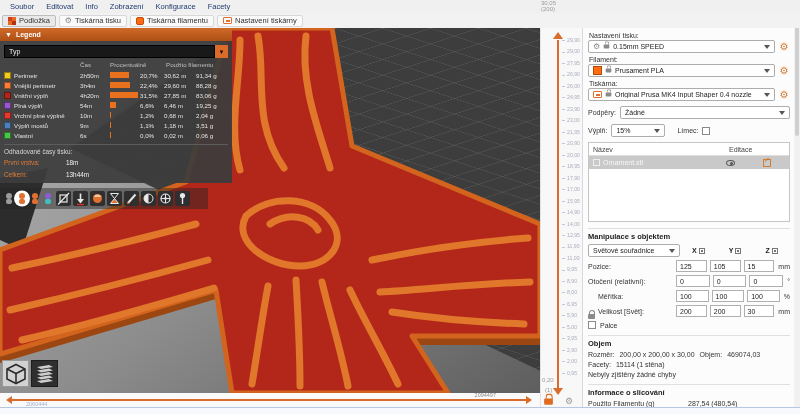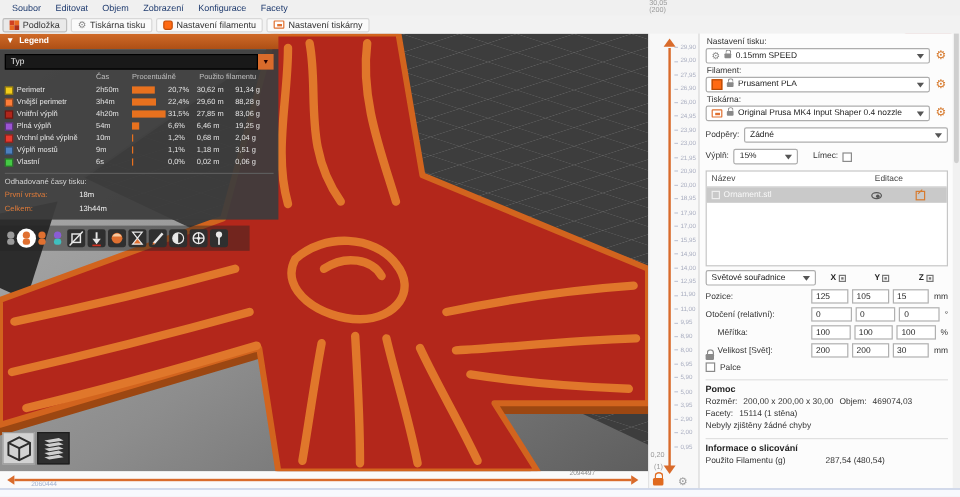--- a/index.html
+++ b/index.html
@@ -146,21 +146,21 @@
 </style>
 </head>
 <body>
 
 <div id="app">
 
   <div id="menubar">
 
   <span class="menu-item">Soubor</span>
       <span class="menu-item">Editovat</span>
-      <span class="menu-item">Objem</span>
+      <span class="menu-item">Info</span>
       <span class="menu-item">Zobrazení</span>
       <span class="menu-item">Konfigurace</span>
       <span class="menu-item">Facety</span>
     </div>
 
   <div id="tabbar">
     <div class="tab active">
       <span class="plater-ic">
           <i style="background:#d04020"></i>
           <i style="background:#e86a20"></i>
@@ -168,21 +168,21 @@
           <i style="background:#b03018"></i>
         </span>
       <span>Podložka</span>
     </div>
     <div class="tab">
       <span class="gear-ic">⚙</span>
       <span>Tiskárna tisku</span>
     </div>
     <div class="tab">
       <span class="fil-ic" style="background: rgb(255, 106, 19);"></span>
-      <span>Nastavení filamentu</span>
+      <span>Tiskárna filamentu</span>
     </div>
     <div class="tab">
       <span class="printer-ic"></span>
       <span>Nastavení tiskárny</span>
     </div>
   </div>
 
   <div id="top-layer-overlay">
     <div class="a">30,05</div>
     <div class="a">(200)</div>
@@ -562,20 +562,21 @@
         <div class="objrow">
           <span class="oname">
             <span class="cube-ic"></span>
             <span>Ornament.stl</span>
           </span>
           <span class="eye-ic"></span>
           <span class="edit-ic"></span>
         </div>
       </div>
 
+      <div class="section-title">Manipulace s objektem</div>
       <div id="manip-head">
         <div class="combo">
           <span class="ctext">Světové souřadnice</span>
           <span class="caret"></span>
         </div>
         <span class="axis-h">
             <span>X</span>
             <span class="axis-reset"></span>
           </span>
         <span class="axis-h">
@@ -617,21 +618,21 @@
           <span class="num">200</span>
           <span class="num">30</span>
           <span class="unit">mm</span>
         </div>
       </div>
       <div class="inline-row" style="margin-top:4px">
         <span class="checkbox"></span>
         <span class="plabel">Palce</span>
       </div>
 
-      <div class="section-title">Pomoc</div>
+      <div class="section-title">Objem</div>
       <div class="info-line">
         <span>Rozměr:</span>
         <span>200,00 x 200,00 x 30,00</span>
         <span>Objem:</span>
         <span>469074,03</span>
       </div>
       <div class="info-line">
         <span>Facety:</span>
         <span>15114 (1 stěna)</span>
       </div>

